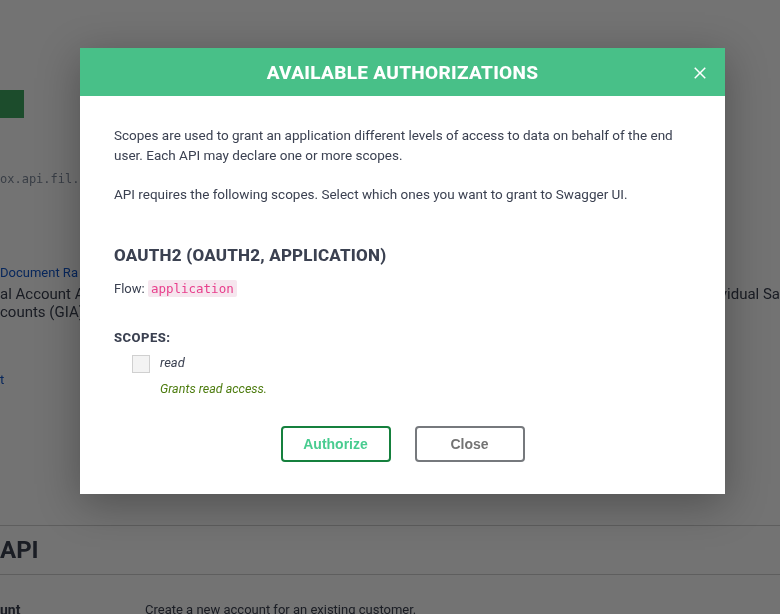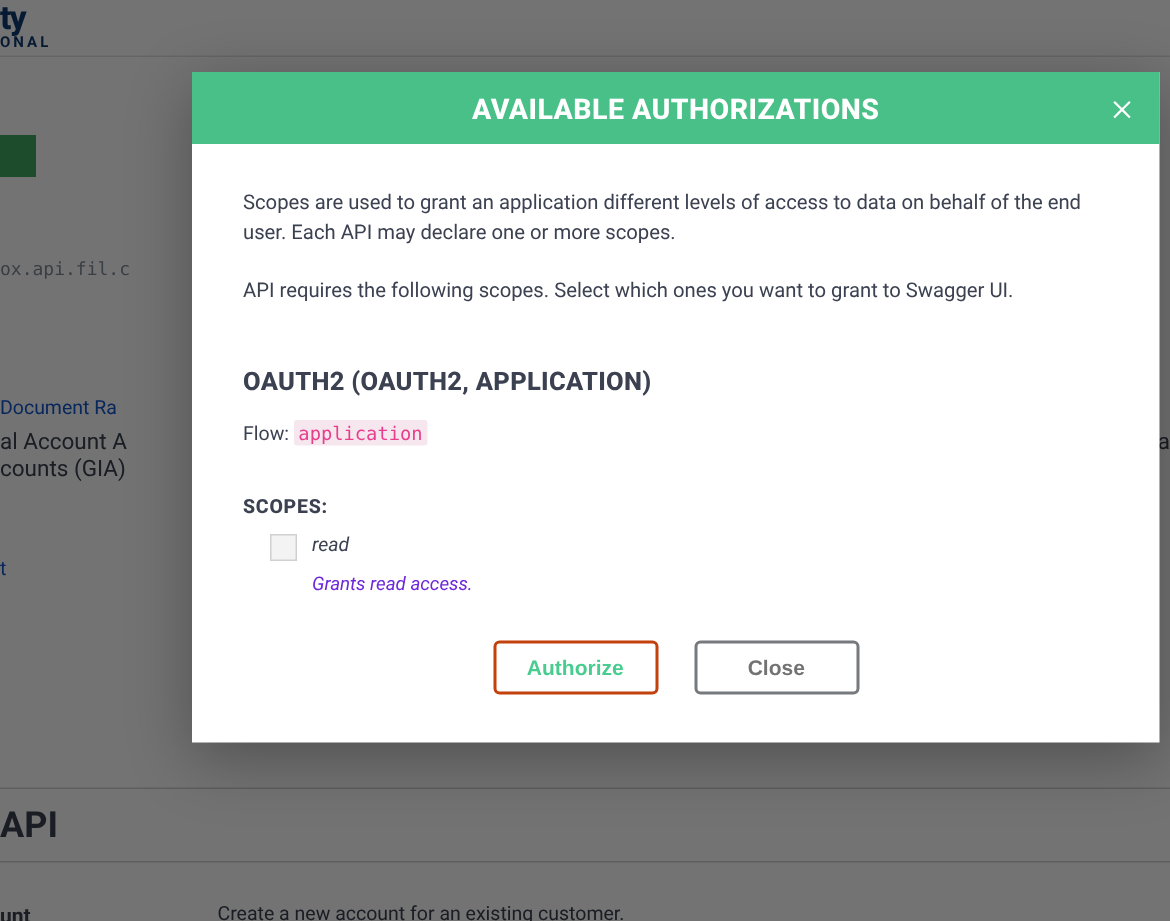--- a/index.html
+++ b/index.html
@@ -11,49 +11,45 @@
   .bg-path { position: absolute; top: 172px; left: 0; font-family: Menlo, Consolas, monospace; font-size: 12px; color: #7f8a9b; }
   .bg-link1 { position: absolute; top: 265px; left: 0; font-size: 13px; color: #1257cc; }
   .bg-account { position: absolute; top: 285px; left: 0; font-size: 15px; color: #3b4151; }
   .bg-link2 { position: absolute; top: 372px; left: 0; font-size: 13px; color: #1257cc; }
   .bg-right { position: absolute; top: 285px; right: 0; font-size: 15px; color: #3b4151; }
   .bg-api { position: absolute; top: 525px; left: 0; font-size: 24px; font-weight: 700; color: #3b4151; border-top: 1px solid #d0d0d0; border-bottom: 1px solid #d0d0d0; width: 780px; padding: 10px 0; }
   .bg-row { position: absolute; top: 600px; left: 0; right: 0; height: 30px; border-bottom: 1px solid #d6d6d6; }
   .bg-row .unt { font-size: 14px; font-weight: 700; color: #3b4151; }
   .bg-row .desc { position: absolute; left: 145px; top: 2px; font-size: 13px; color: #3b4151; }
   .overlay { position: absolute; inset: 0; background: rgba(0,0,0,0.55); }
-  .modal { position: absolute; left: 80px; top: 48px; width: 645px; background: #fff; box-shadow: 0 10px 40px rgba(0,0,0,0.3); margin-left: 48px; }
+  .modal { position: absolute; left: 80px; top: 48px; width: 645px; background: #fff; box-shadow: 0 10px 40px rgba(0,0,0,0.3); }
   .modal-header { background: #48c088; height: 48px; display: flex; align-items: center; justify-content: center; position: relative; }
   .modal-title { color: #fff; font-size: 19px; font-weight: 800; letter-spacing: 0.3px; }
   .modal-close { position: absolute; right: 16px; top: 50%; transform: translateY(-50%); width: 18px; height: 18px; cursor: pointer; }
   .modal-close svg { width: 18px; height: 18px; fill: #fff; }
   .modal-body { padding: 30px 34px 8px 34px; color: #3b4151; }
   .intro { font-size: 13.5px; line-height: 1.45; color: #3b4151; }
   .intro p { margin-bottom: 20px; }
   .section-title { font-size: 17px; font-weight: 800; color: #3b4151; margin-top: 40px; margin-bottom: 16px; letter-spacing: 0.2px; }
   .kv { font-size: 13px; color: #3b4151; margin-bottom: 12px; }
   .kv .code { font-family: Menlo, Consolas, monospace; font-size: 12.5px; color: #e83e8c; background: #f6e6ee; padding: 1px 3px; border-radius: 2px; word-break: break-all; }
   .scopes-title { font-size: 13px; font-weight: 800; letter-spacing: 0.5px; margin-top: 34px; margin-bottom: 10px; }
   .scope-item { display: flex; align-items: flex-start; gap: 10px; margin-left: 18px; margin-bottom: 8px; }
   .scope-check { width: 18px; height: 18px; border: 1px solid #d0d0d0; background: #f3f3f3; flex-shrink: 0; cursor: pointer; }
   .scope-label { font-size: 13px; font-style: italic; color: #3b4151; }
-  .scope-desc { margin-left: 46px; font-size: 12.5px; font-style: italic; color: #6d28d9; margin-bottom: 30px; }
+  .scope-desc { margin-left: 46px; font-size: 12.5px; font-style: italic; color: #4d7c0f; margin-bottom: 30px; }
   .modal-actions { display: flex; justify-content: center; gap: 24px; padding-bottom: 24px; }
   .btn { min-width: 110px; height: 36px; border-radius: 4px; font-size: 14px; font-weight: 700; cursor: pointer; background: #fff; display: inline-flex; align-items: center; justify-content: center; }
-  .btn-authorize { border: 2px solid #c2410c; color: #49cc90; text-align: center; }
+  .btn-authorize { border: 2px solid #15803d; color: #49cc90; text-align: center; }
   .btn-close { border: 2px solid #76797d; color: #737373; }
 </style>
 </head>
 <body>
 
 <div class="backdrop">
-  <div class="bg-header">
-    <span>ty</span>
-    <span class="sub">ONAL</span>
-  </div>
   <div class="bg-green-btn"></div>
   <div class="bg-path">ox.api.fil.c</div>
   <a class="bg-link1">Document Ra</a>
   <div class="bg-account">
     <span>al Account A</span><br>
     <span>counts (GIA)</span>
   </div>
   <a class="bg-link2">t</a>
   <div class="bg-right">vidual Sa</div>
   <div class="bg-api">API</div>

